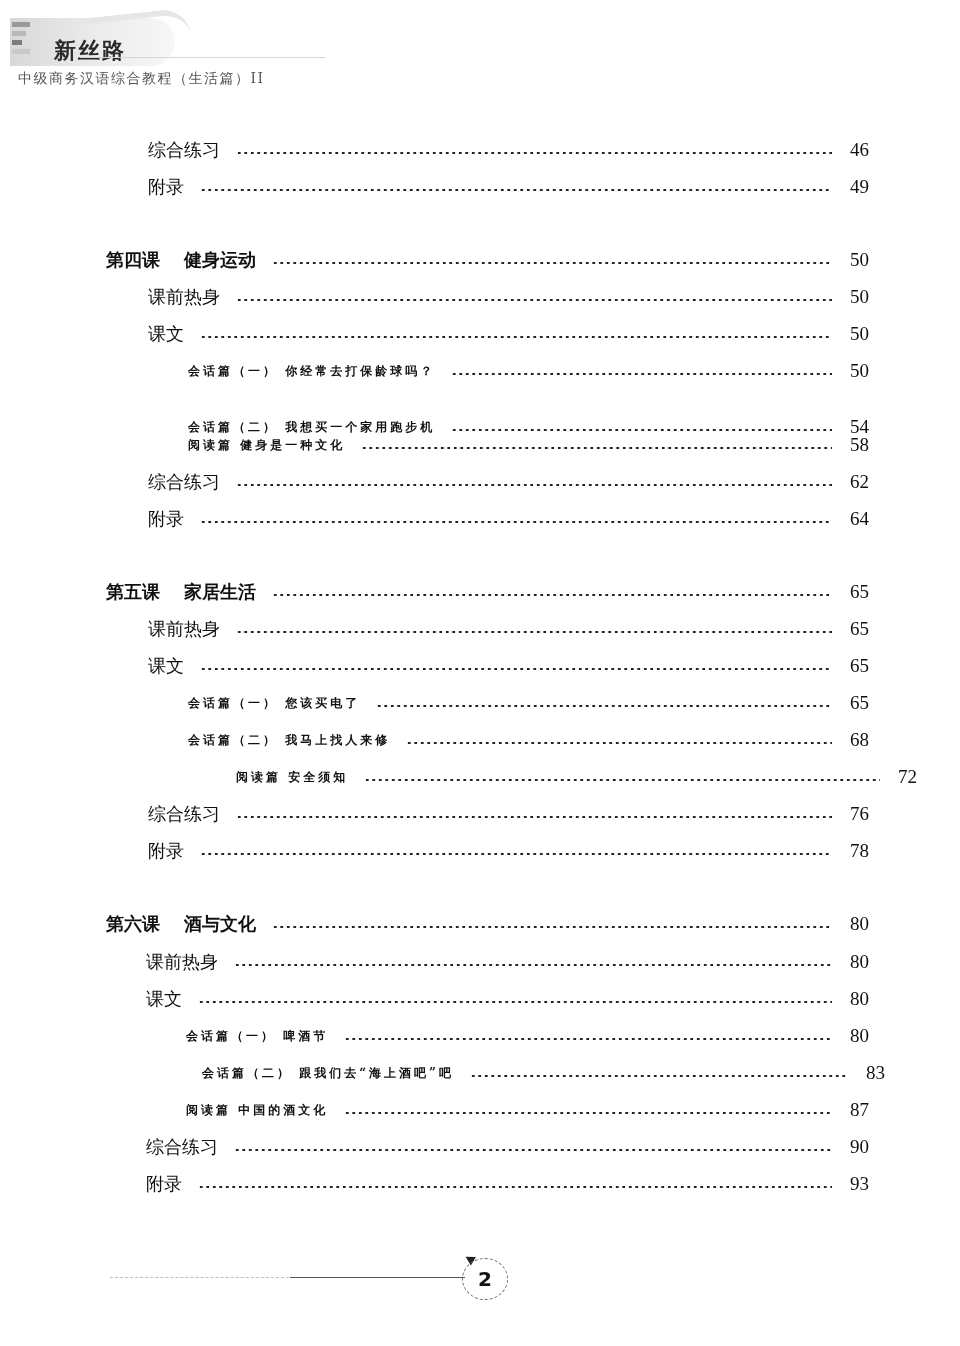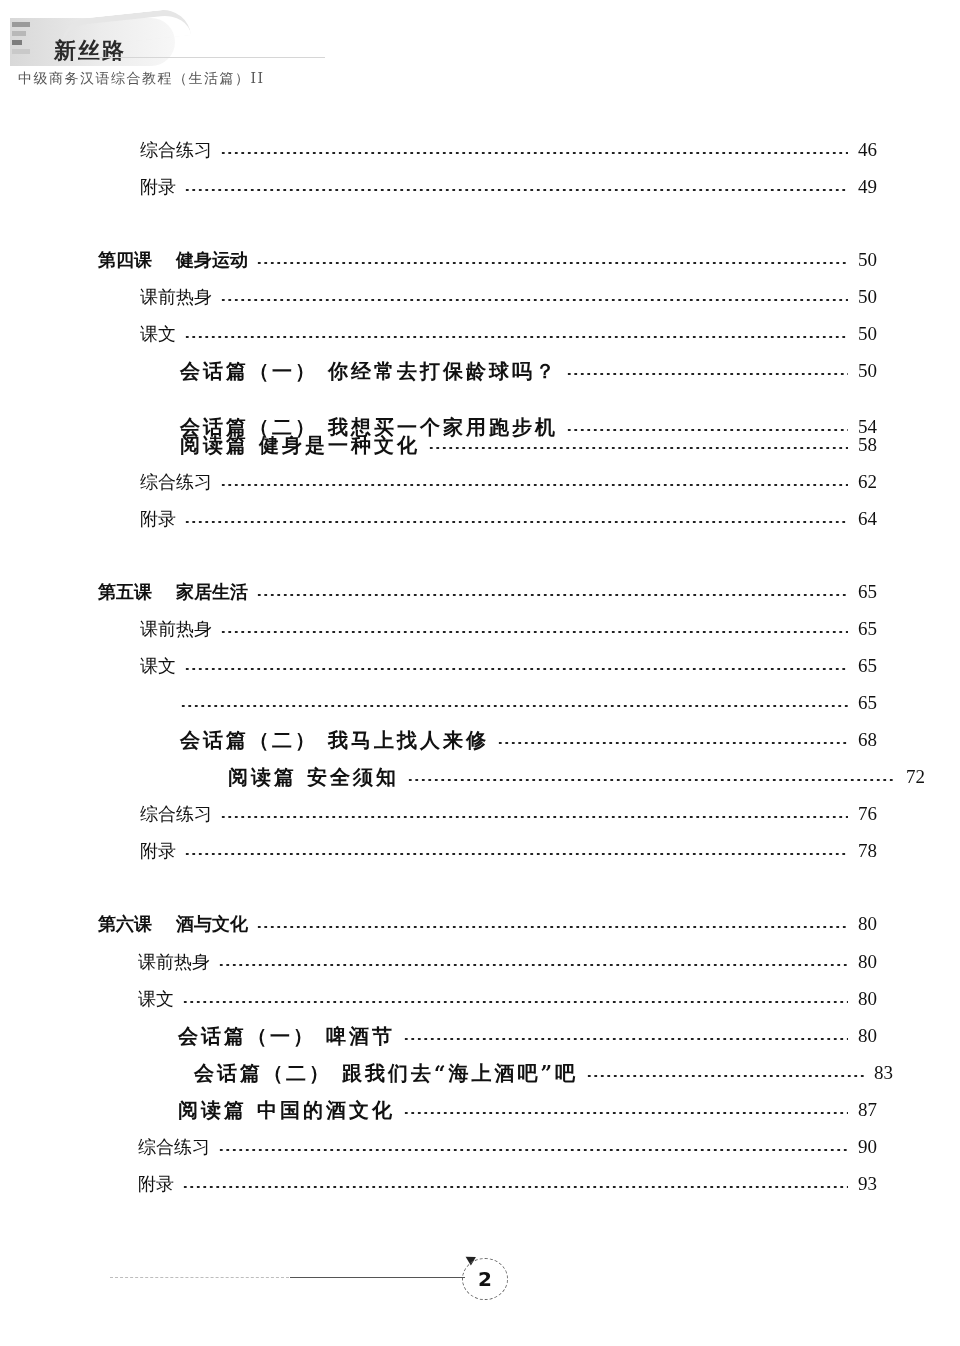--- a/index.html
+++ b/index.html
@@ -29,36 +29,36 @@
     }
     .header-rule {
       position: absolute; left: 80px; top: 57px; width: 245px; height: 0; border-top: 1px solid #d6d6d6;
     }
     .subtitle {
       position: absolute; left: 18px; top: 70px; font-size: 14px; color: #555; letter-spacing: 1.5px;
     }
     
     .toc { position: absolute; left: 0; top: 0; width: 960px; }
     .row {
-      position: absolute; left: 0; width: 960px; height: 26px; display: flex; align-items: flex-end;
+      position: absolute; left: 0; width: 960px; height: 26px; display: flex; align-items: flex-end; gap: 8px;
     }
     .row .label { white-space: nowrap; font-size: 18px; line-height: 24px; padding-right: 8px; }
     .row .leader {
       flex: 1; height: 22px; margin-bottom: 2px;
       background-image: radial-gradient(circle, #222 1.1px, transparent 1.3px);
       background-size: 6.5px 6px; background-repeat: repeat-x; background-position: left bottom 4px;
     }
     .row .page {
       width: 40px; text-align: left; padding-left: 10px; font-size: 19px; line-height: 24px;
       font-family: "Liberation Serif", "DejaVu Serif", serif;
     }
     .lvl-chapter .label { font-weight: bold; font-family: "DejaVu Sans", "Liberation Sans", sans-serif; font-size: 18px; }
     .lvl-chapter .label .gap { display: inline-block; width: 24px; }
     .lvl-1 .label { font-family: "DejaVu Sans", "Liberation Sans", sans-serif; font-size: 18px; }
-    .lvl-2 .label { font-family: "DejaVu Serif", "Liberation Serif", serif; font-size: 20px; letter-spacing: 3px; font-weight: bold; }
+    .lvl-2 .label { font-family: "DejaVu Serif", "Liberation Serif", serif; font-size: 12px; letter-spacing: 3px; font-weight: bold; }
     
     .footer { position: absolute; left: 0; top: 1240px; width: 960px; height: 80px; }
     .footer-line {
       position: absolute; left: 110px; top: 37px; width: 355px; height: 0;
       border-top: 1px dashed #bdbdbd;
     }
     .footer-line-solid {
       position: absolute; left: 290px; top: 37px; width: 175px; height: 0; border-top: 1px solid #555;
     }
     .page-circle {
@@ -180,20 +180,21 @@
   </div>
   <div class="row lvl-1" style="top:652px;">
     <span style="width:140px;flex:none"></span>
     <span class="label">课文</span>
     <span class="leader"></span>
     <span class="page">65</span>
     <span style="width:62px;flex:none"></span>
   </div>
   <div class="row lvl-2" style="top:689px;">
     <span style="width:180px;flex:none"></span>
+    <span class="label">会话篇（一） 您该买电了</span>
     <span class="leader"></span>
     <span class="page">65</span>
     <span style="width:62px;flex:none"></span>
   </div>
   <div class="row lvl-2" style="top:726px;">
     <span style="width:180px;flex:none"></span>
     <span class="label">会话篇（二） 我马上找人来修</span>
     <span class="leader"></span>
     <span class="page">68</span>
     <span style="width:62px;flex:none"></span>

